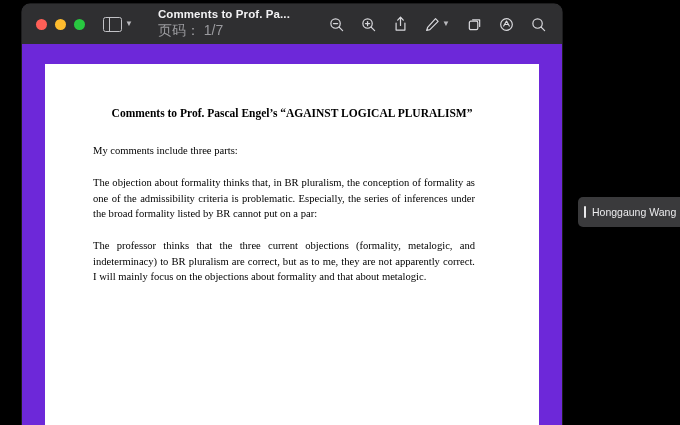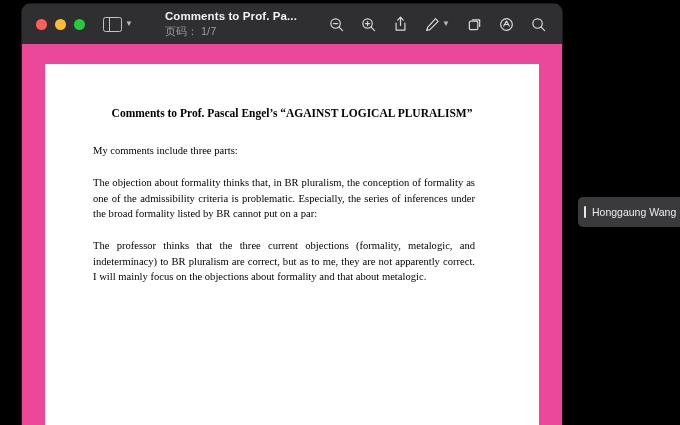--- a/index.html
+++ b/index.html
@@ -78,38 +78,38 @@
     width: 1.2px;
     background: #c2c2c6;
   }
   .chev {
     font-size: 8px;
     line-height: 1;
     color: #b8b8bc;
   }
 
   .title-block {
-    margin-left: 32px;
+    margin-left: 25px;
     display: flex;
     flex-direction: column;
     justify-content: center;
     min-width: 0;
   }
   .doc-title {
     font-size: 11.5px;
     font-weight: bold;
     color: #f2f2f4;
     white-space: nowrap;
     overflow: hidden;
     text-overflow: ellipsis;
     max-width: 132px;
     letter-spacing: 0.1px;
   }
   .page-indicator {
-    font-size: 11px;
+    font-size: 14px;
     color: #9b9b9f;
     margin-top: 2px;
   }
 
   .toolbar-right {
     margin-left: auto;
     display: flex;
     align-items: center;
     gap: 17px;
     margin-right: 16px;
@@ -122,21 +122,21 @@
   }
   .tb-btn svg { display: block; }
 
   
   .page-area {
     position: absolute;
     left: 0;
     top: 40px;
     right: 0;
     bottom: 0;
-    background: #ec4899;
+    background: #6d28d9;
     display: flex;
     justify-content: center;
     padding-top: 20px;
     box-sizing: border-box;
   }
   .page {
     width: 494px;
     height: 361px;
     background: #ffffff;
     box-sizing: border-box;

